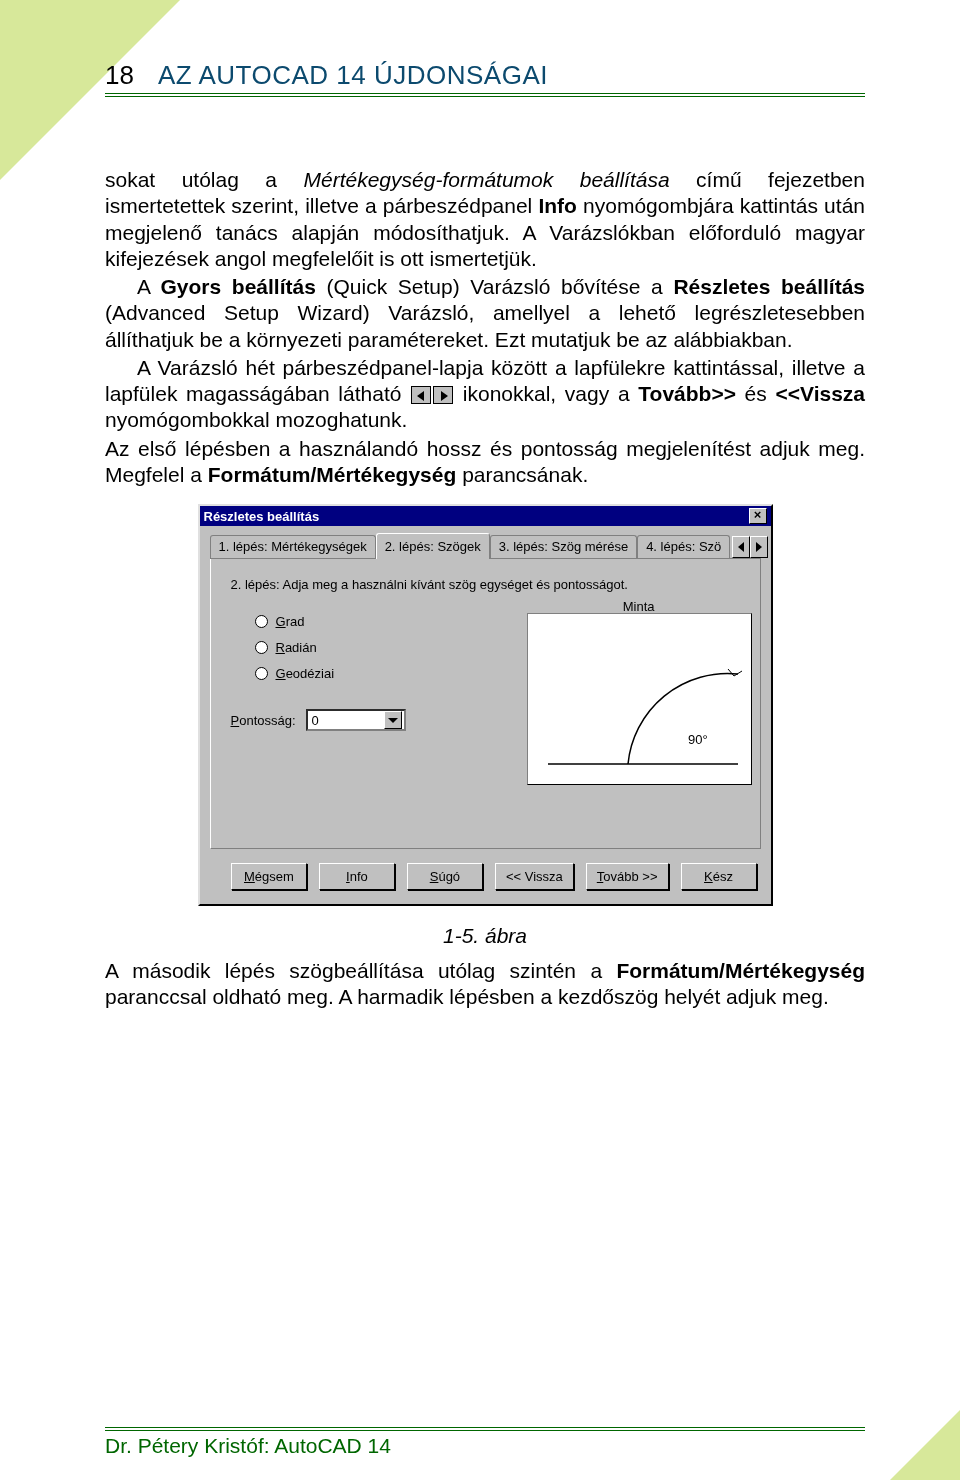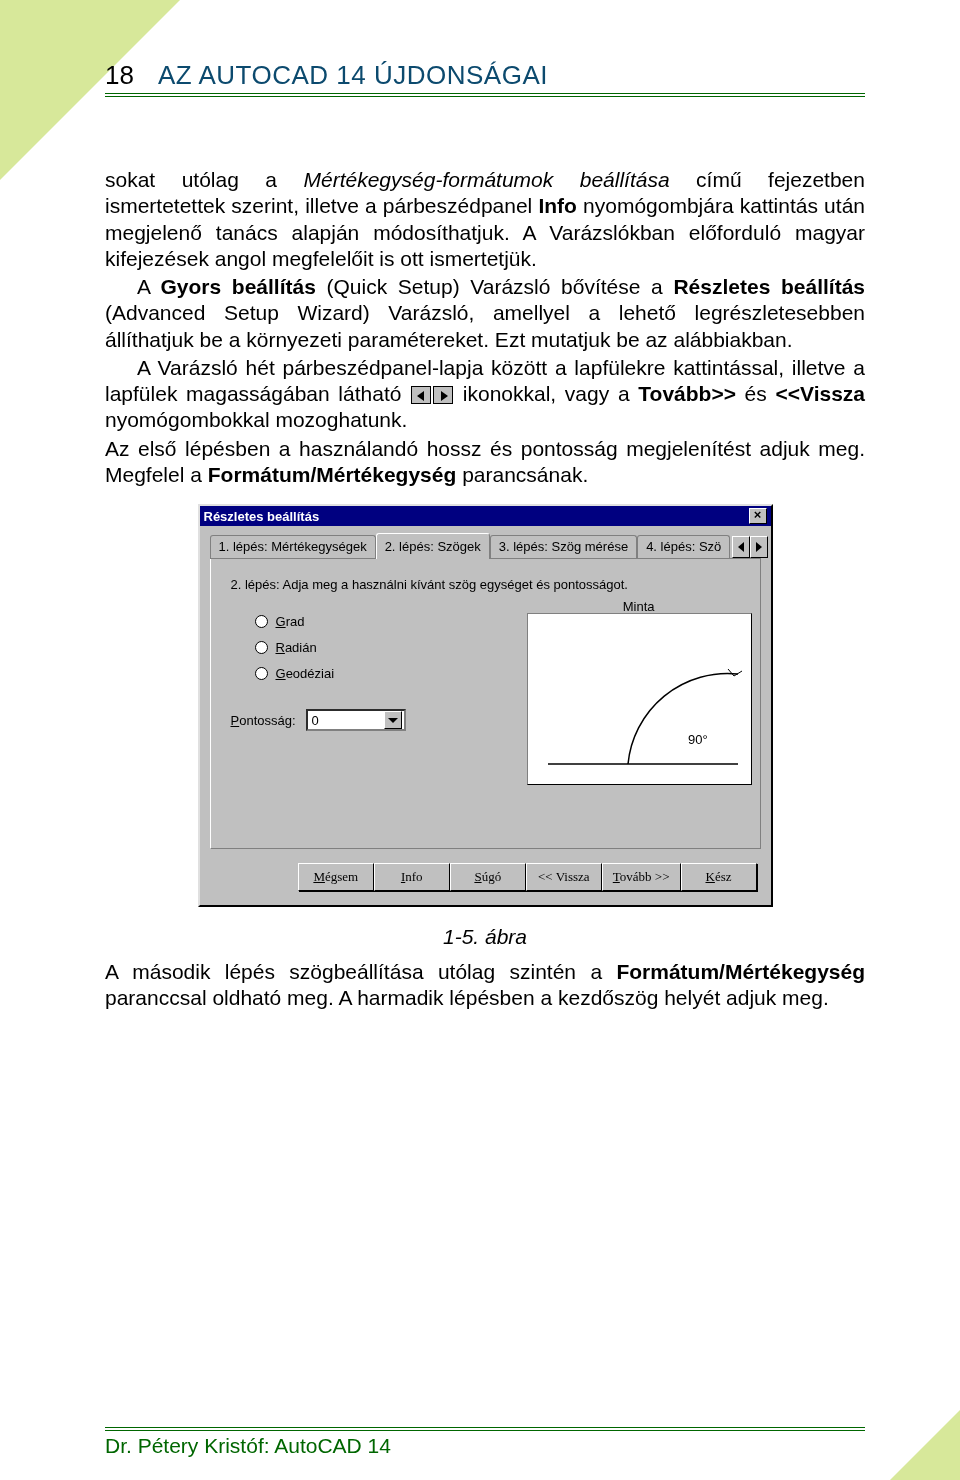--- a/index.html
+++ b/index.html
@@ -134,23 +134,22 @@
   .combo {
     width:100px;height:22px;background:#fff;border:2px inset #808080;
     display:flex;align-items:center;justify-content:space-between;padding:0 2px 0 4px;font-size:13px;
   }
   .combo-btn{
     width:18px;height:18px;background:#c0c0c0;border:1px solid #000;border-top-color:#fff;border-left-color:#fff;
     display:flex;align-items:center;justify-content:center;
   }
   .combo-btn::after{content:"";width:0;height:0;border-left:5px solid transparent;border-right:5px solid transparent;border-top:5px solid #000;}
   .button-row{
-    display:flex; justify-content:flex-end; 
+    display:flex; justify-content:flex-end; gap:12px;
     padding: 14px 4px 2px 4px;
-    font-family: Liberation Serif, serif;
   }
   .btn{
     min-width:76px; padding:5px 10px; background:#c0c0c0;
     border:1px solid #000; border-top-color:#fff; border-left-color:#fff;
     box-shadow: 1px 1px 0 #000;
     font-size:13px; text-align:center;
   }
   .caption { text-align:center; font-style:italic; font-size:21px; margin-top:18px;}
   .footer {
     position:absolute; left:105px; bottom:22px;

